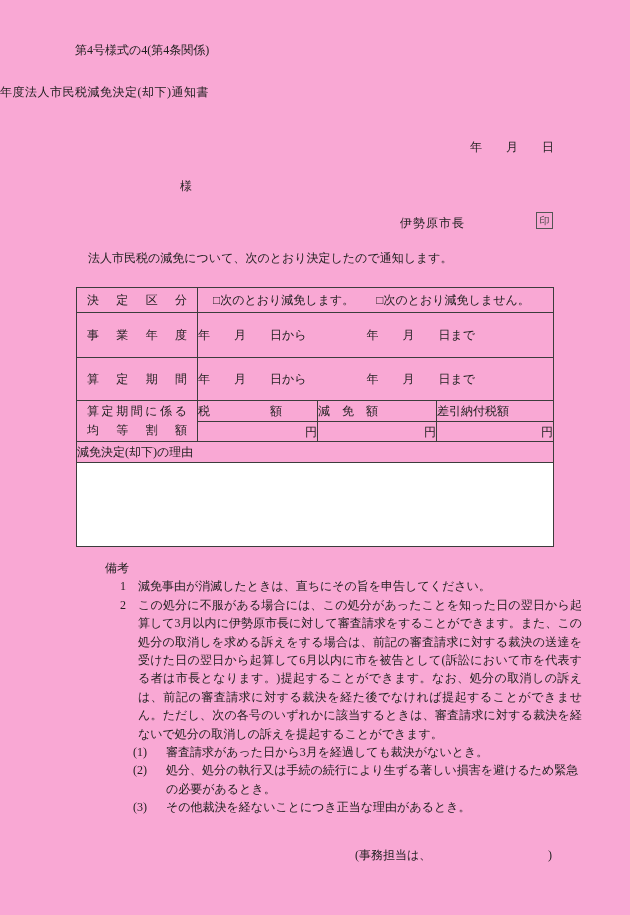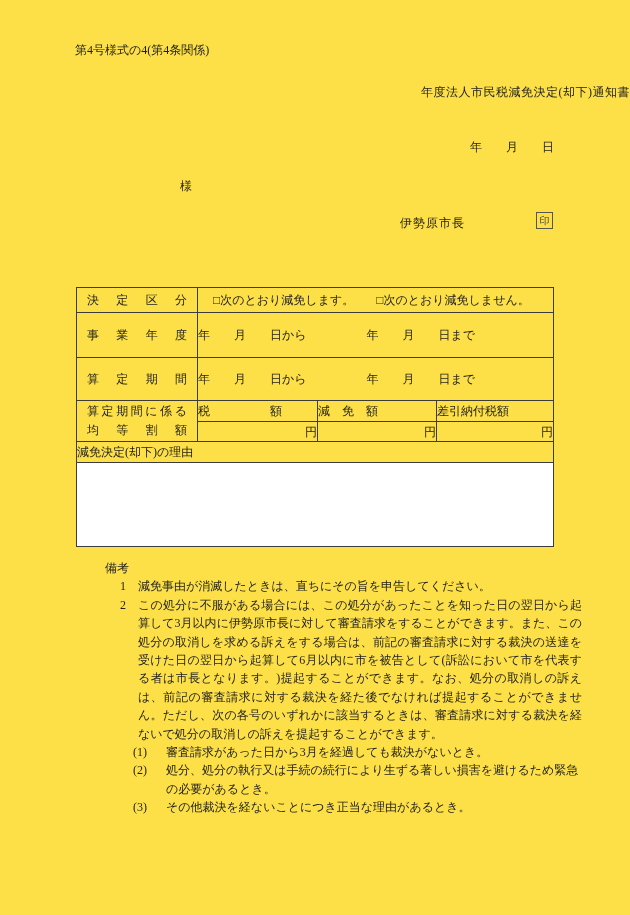--- a/index.html
+++ b/index.html
@@ -2,29 +2,29 @@
 <html><head>
 <meta charset="utf-8">
 <style>
   * { box-sizing: border-box; }
   html, body { margin: 0; padding: 0; background: #e8e8e8; }
   .page {
     position: relative;
     width: 630px;
     height: 915px;
     margin: 0 auto;
-    background: #fde047;
+    background: #f9a8d4;
     color: #1f1f1f;
     font-family: "Liberation Serif", "DejaVu Serif", serif;
     font-size: 12px;
     line-height: 18px;
     overflow: hidden;
   }
   .form-number { position: absolute; left: 75px; top: 41px; }
-  .doc-title { position: absolute; left: 0; top: 83px; width: 100%; text-align: right; letter-spacing: 0.5px; }
+  .doc-title { position: absolute; left: 0; top: 83px; width: 100%; text-align: left; letter-spacing: 0.5px; }
   .directive-no { position: absolute; right: 72px; top: 116px; }
   .date-line { position: absolute; right: 76px; top: 138px; margin-left: 40px; }
   .addressee { position: absolute; left: 180px; top: 177px; }
   .issuer { position: absolute; left: 400px; top: 214px; letter-spacing: 1px; }
   .seal-box {
     position: absolute; left: 536px; top: 212px;
     width: 17px; height: 17px;
     border: 1px solid #555;
     font-size: 10px; line-height: 15px; text-align: center;
     color: #444;
@@ -90,20 +90,21 @@
 
   <div class="doc-title">年度法人市民税減免決定(却下)通知書</div>
 
   <div class="date-line">年　　月　　日</div>
 
   <div class="addressee">様</div>
 
   <div class="issuer">伊勢原市長</div>
   <div class="seal-box">印</div>
 
+  <div class="intro">法人市民税の減免について、次のとおり決定したので通知します。</div>
 
   <table class="main-table">
     <colgroup>
       <col class="c-label">
         <col class="c-a">
         <col class="c-b">
         <col class="c-c">
     </colgroup>
     <tbody>
         <tr class="r-decision">
@@ -199,14 +200,18 @@
     <div class="sub-item">
       <span class="no">(2)</span>
       <div class="txt">処分、処分の執行又は手続の続行により生ずる著しい損害を避けるため緊急の必要があるとき。</div>
     </div>
     <div class="sub-item">
       <span class="no">(3)</span>
       <div class="txt">その他裁決を経ないことにつき正当な理由があるとき。</div>
     </div>
   </div>
 
+  <div class="clerk-line">
+    <span>(事務担当は、</span>
+    <span>)</span>
+  </div>
 
 </div>
 
 </body></html>

